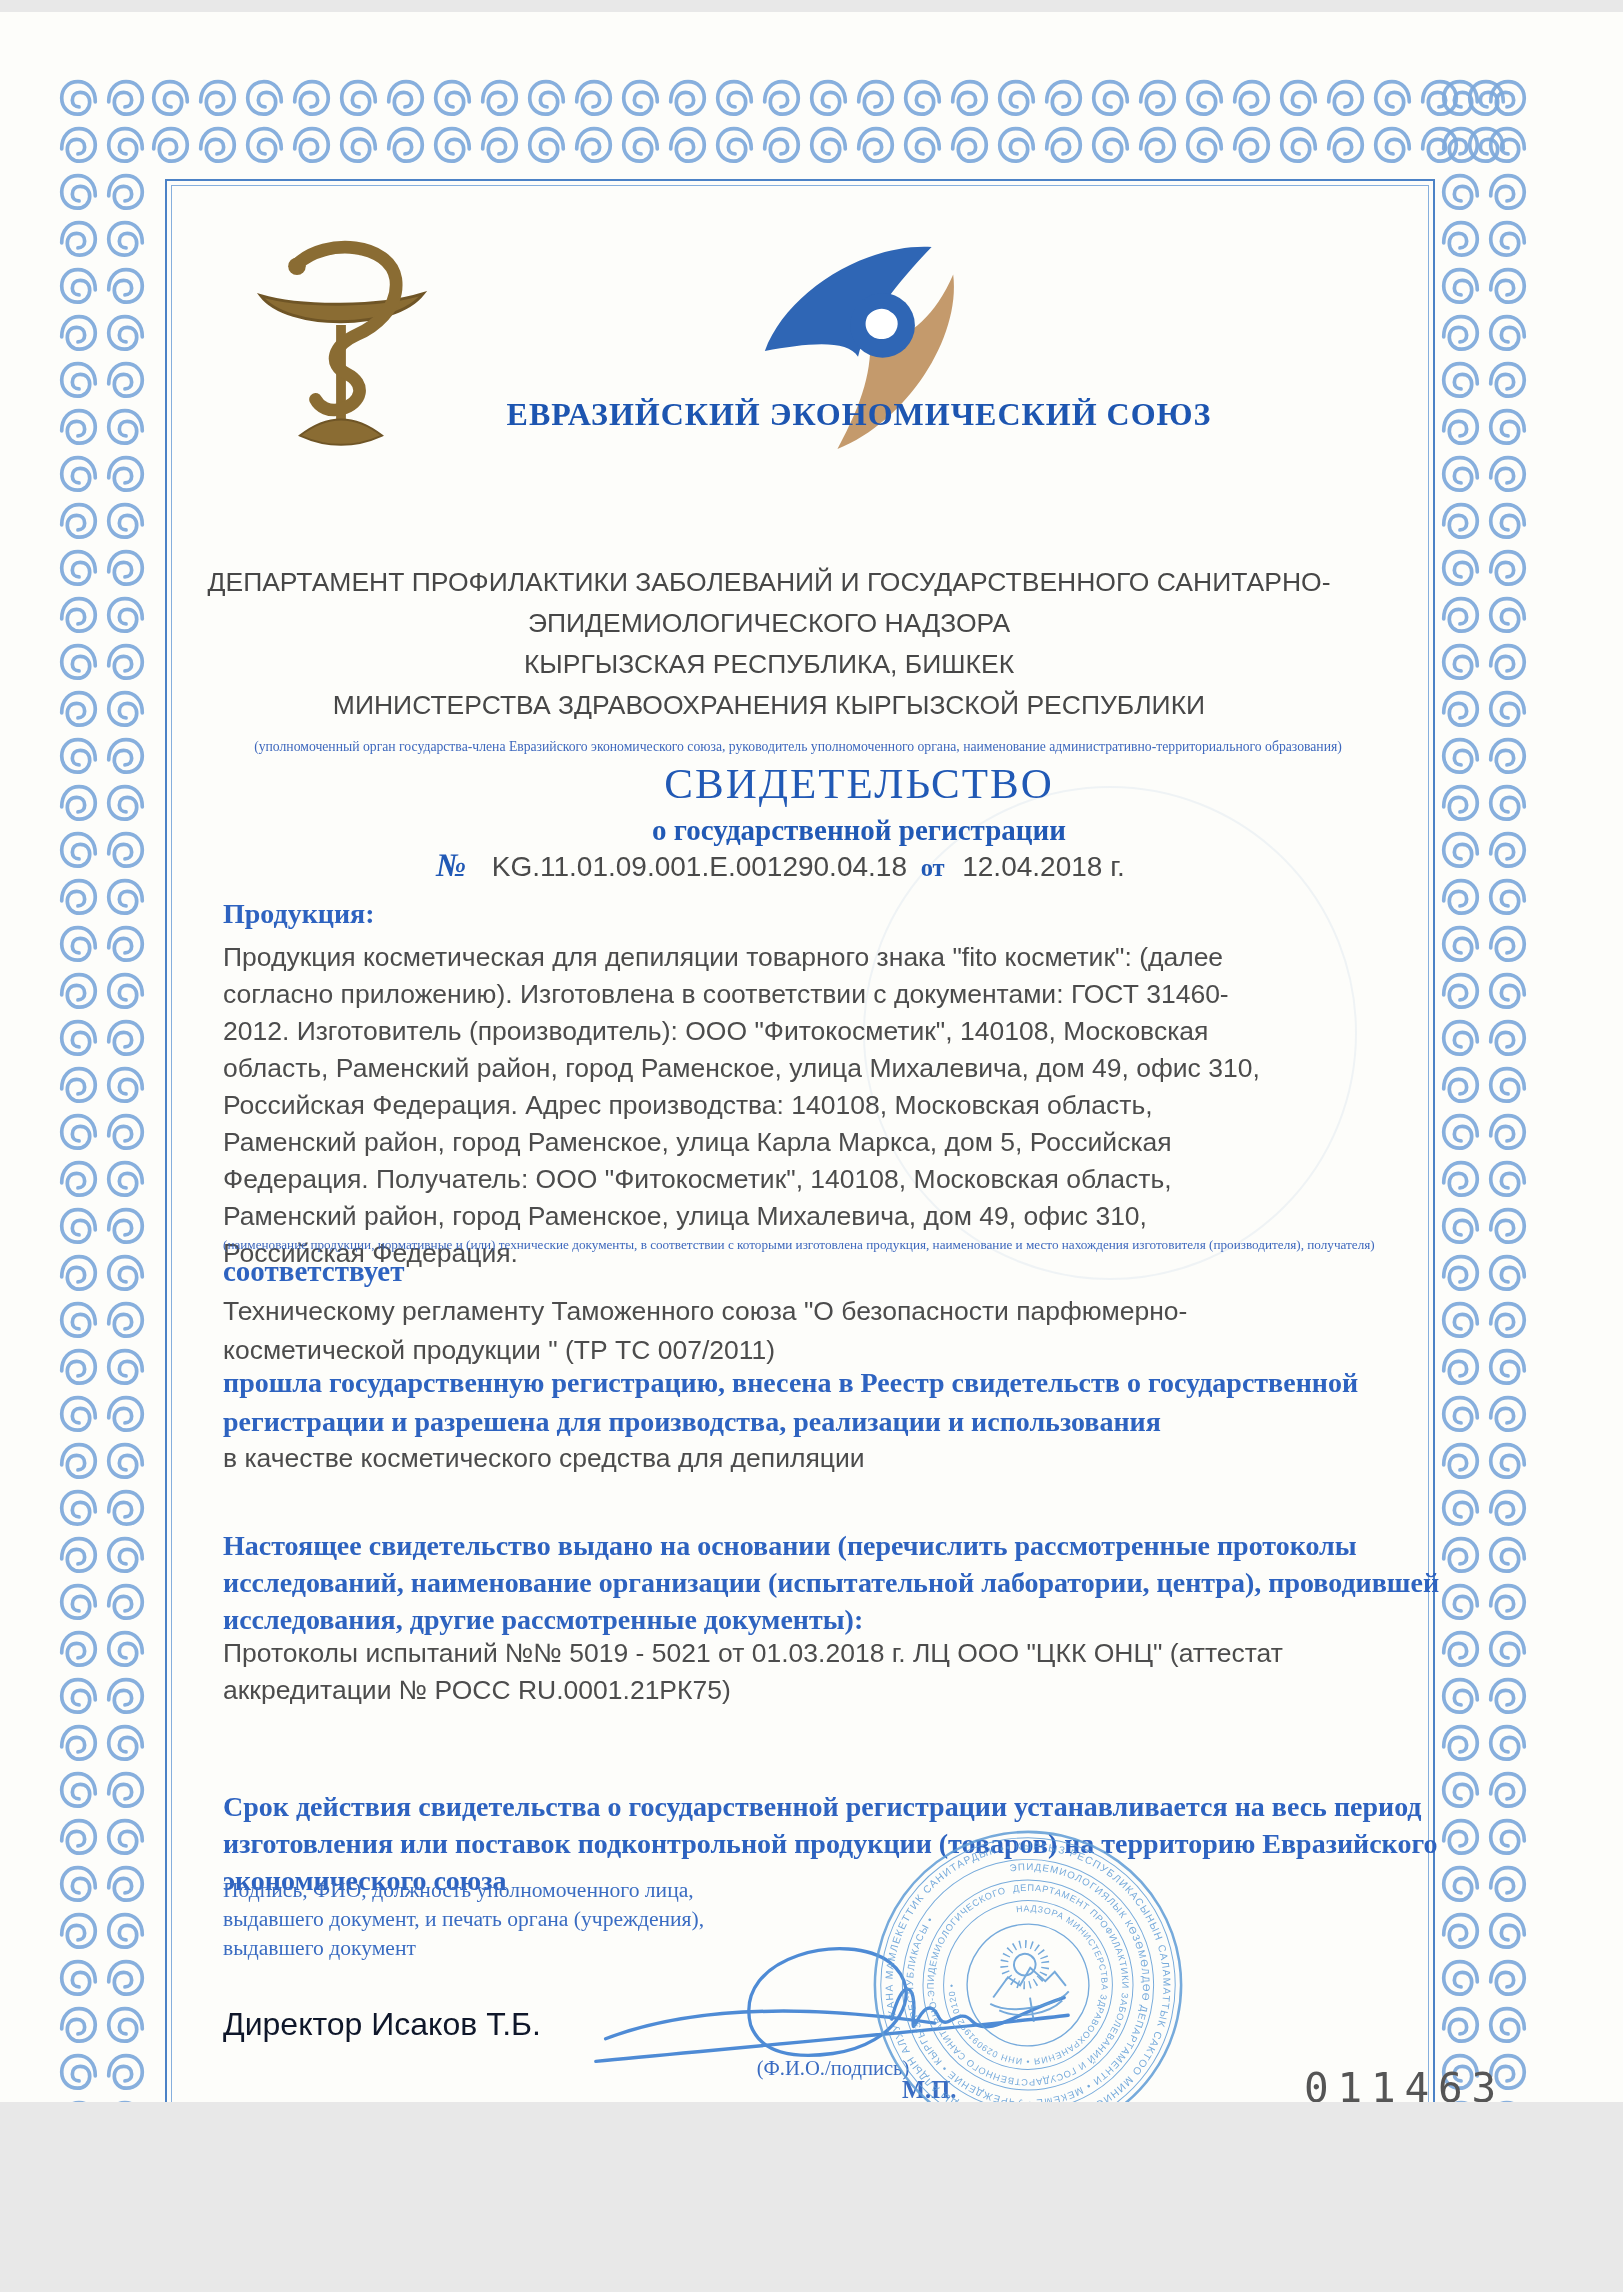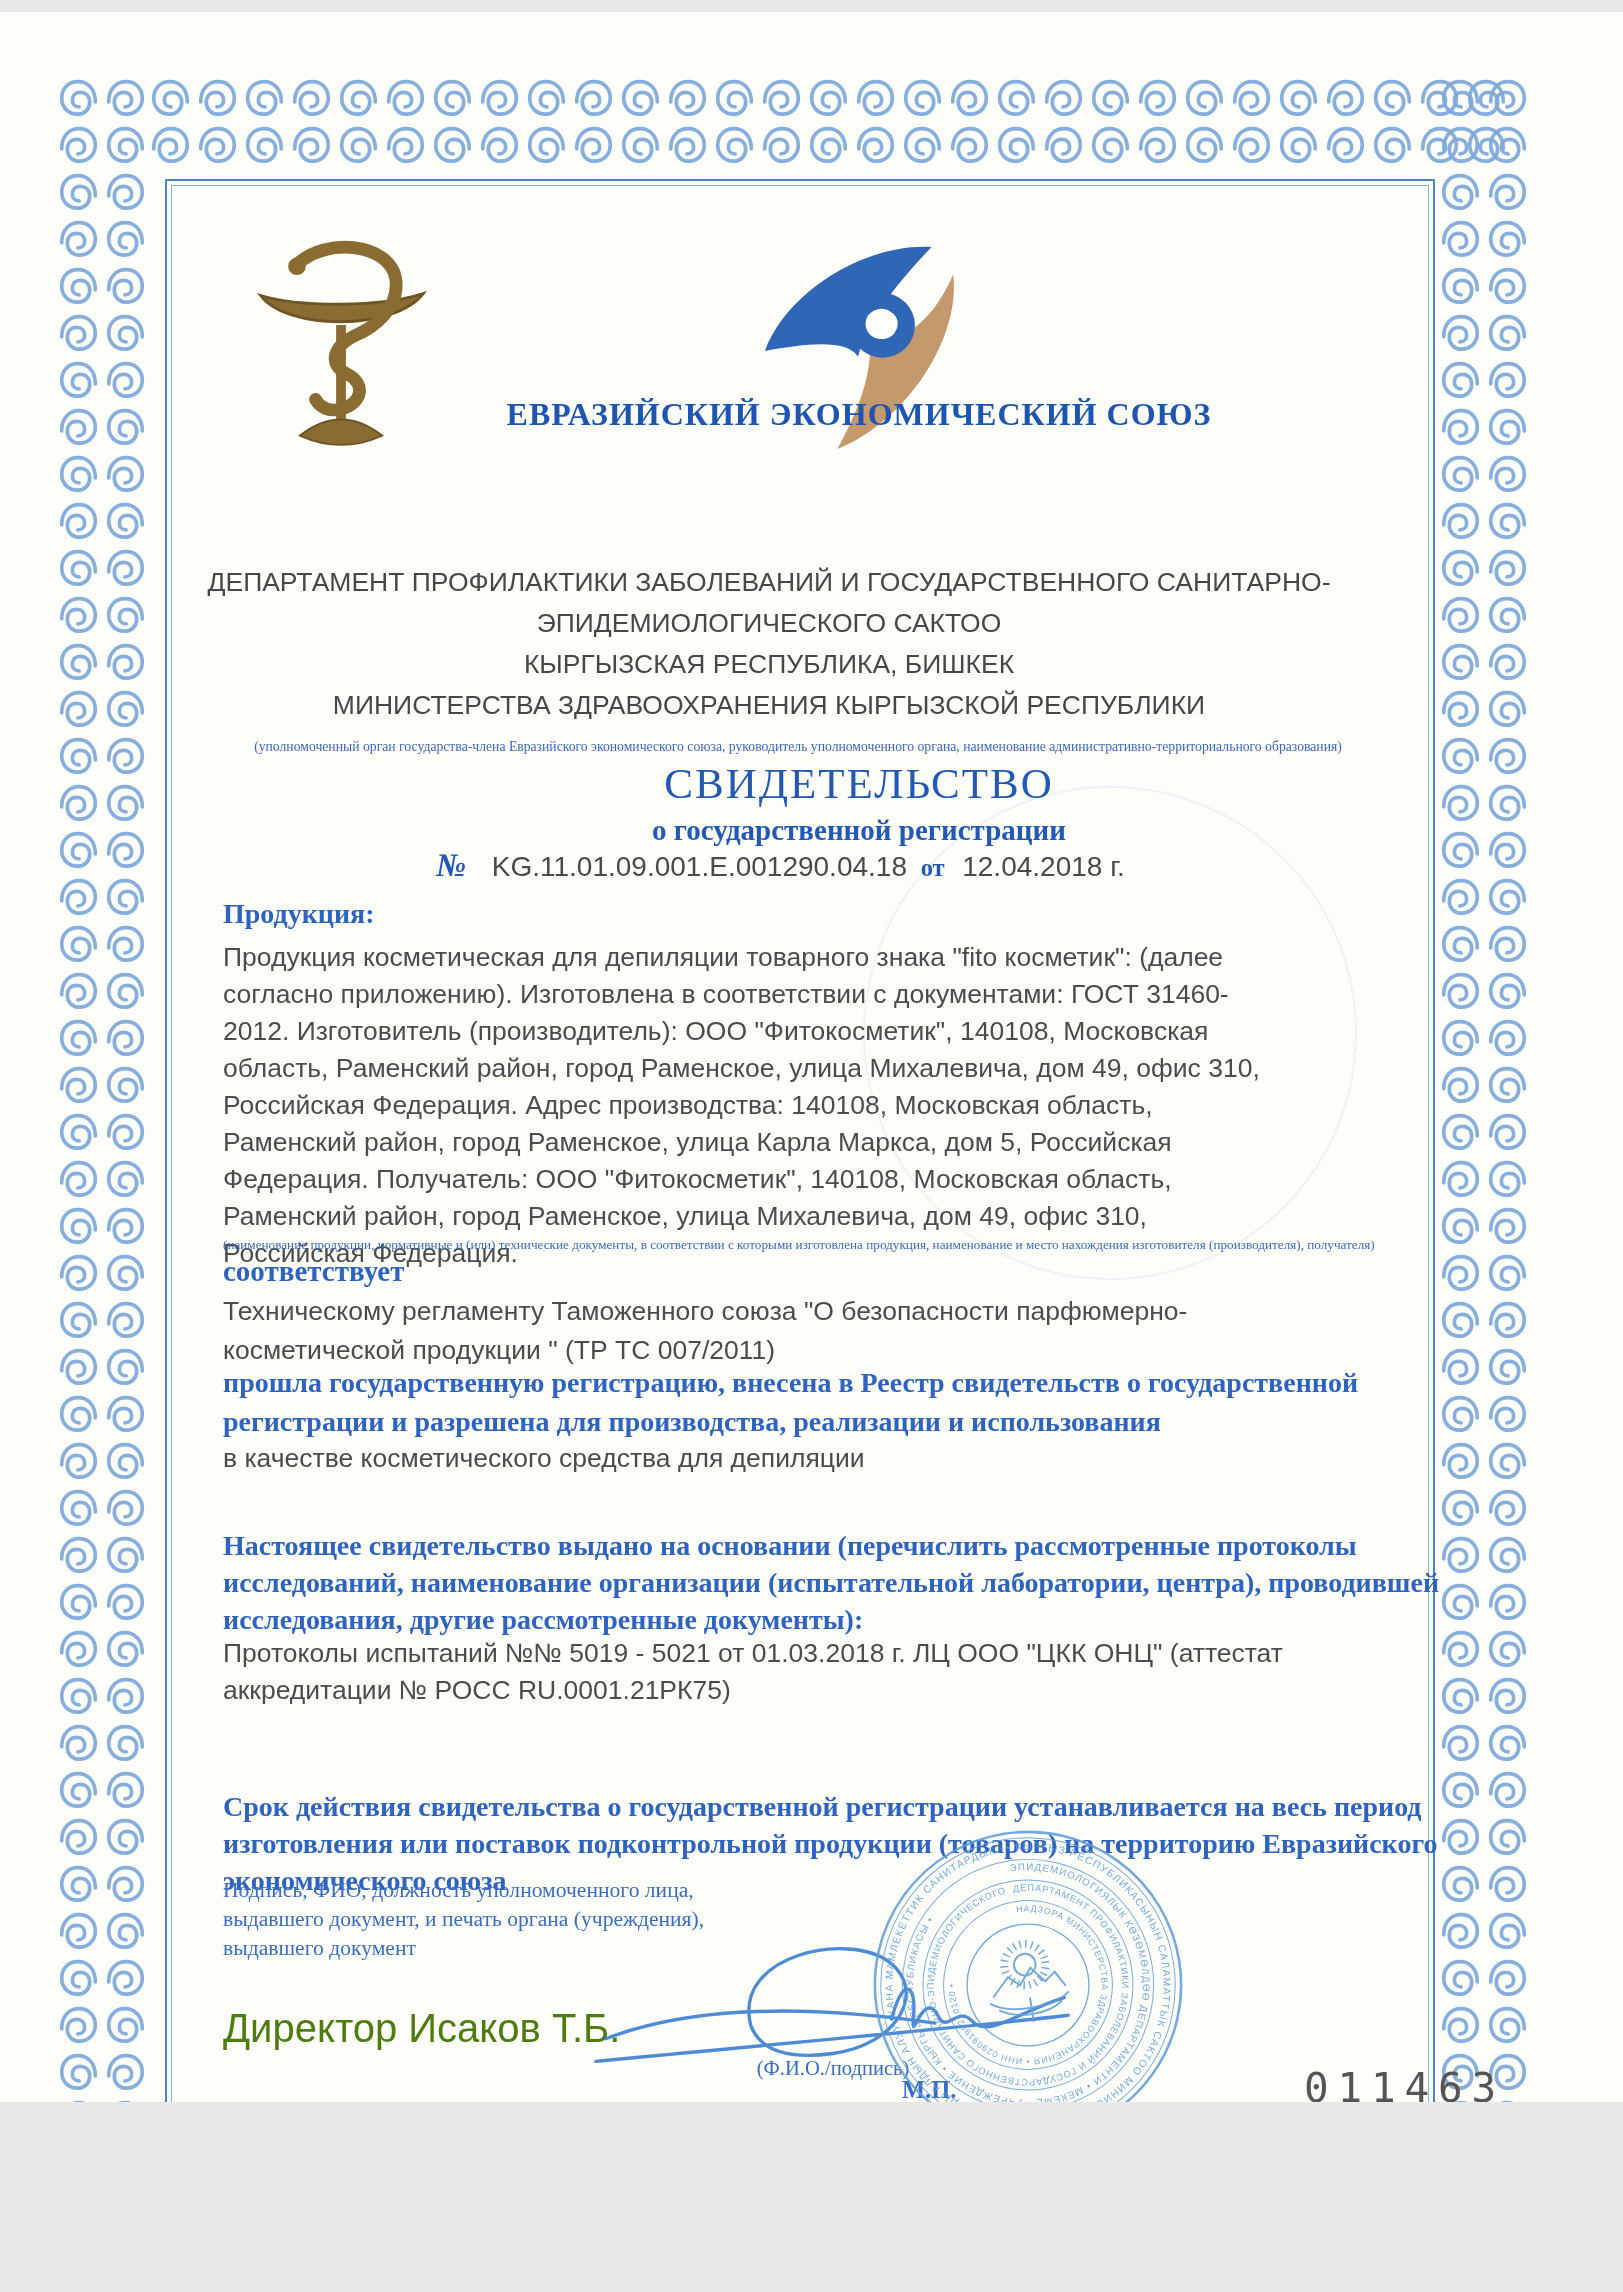--- a/index.html
+++ b/index.html
@@ -49,21 +49,21 @@
                     color:#3e68bd;white-space:nowrap;}
   .conforms{top:1243px;font-size:29px;}
   .regulation{top:1280px;width:1078px;font-size:26.5px;line-height:39px;}
   .reg-statement{top:1351px;width:1245px;font-size:28px;line-height:39px;}
   .usage{top:1431px;font-size:26.5px;}
   .basis{top:1515px;width:1245px;font-size:28px;line-height:37px;}
   .protocols{top:1623px;width:1186px;font-size:26.5px;line-height:37px;}
   .validity{top:1776px;width:1255px;font-size:28px;line-height:37px;}
   .sig-note{top:1864px;font-family:"Liberation Serif",serif;font-size:21.6px;line-height:29px;
             color:#3a6cc2;}
-  .director{top:1994px;font-size:40px;color:#4d7c0f;}
+  .director{top:1994px;font-size:32px;color:#0f172a;}
   .fio-caption{position:absolute;left:686px;top:2045px;width:294px;text-align:center;
                font-family:"Liberation Serif",serif;font-size:20.6px;color:#3a6cc2;}
   .seal-label{position:absolute;left:902px;top:2064px;font-family:"Liberation Serif",serif;
               font-weight:bold;font-size:24.5px;color:#3a6cc2;}
   .serial{position:absolute;left:1304px;top:2052px;font-family:"DejaVu Sans Mono",monospace;
           font-size:41px;letter-spacing:8.8px;color:#555;}
   
   .hygieia{position:absolute;left:243px;top:223px;width:196px;height:225px;}
   .eaeu{position:absolute;left:757px;top:223px;width:206px;height:221px;}
   .stamp{position:absolute;left:870px;top:1815px;width:316px;height:316px;
@@ -1016,21 +1016,21 @@
     <circle cx="128" cy="92" r="33" fill="#2f66b5"></circle>
     <path d="M112 84 C116 76 128 72 136 78 C144 82 146 92 140 100 C134 108 120 108 114 100 C110 95 110 89 112 84 Z" fill="#ffffff"></path>
   </svg>
 
   <div class="center-col union-title">
     <span>ЕВРАЗИЙСКИЙ ЭКОНОМИЧЕСКИЙ СОЮЗ</span>
   </div>
 
   <div class="center-col dept">
     <div>ДЕПАРТАМЕНТ ПРОФИЛАКТИКИ ЗАБОЛЕВАНИЙ И ГОСУДАРСТВЕННОГО САНИТАРНО-</div>
-    <div>ЭПИДЕМИОЛОГИЧЕСКОГО САКТОО</div>
+    <div>ЭПИДЕМИОЛОГИЧЕСКОГО НАДЗОРА</div>
     <div>КЫРГЫЗСКАЯ РЕСПУБЛИКА, БИШКЕК</div>
     <div>МИНИСТЕРСТВА ЗДРАВООХРАНЕНИЯ КЫРГЫЗСКОЙ РЕСПУБЛИКИ</div>
   </div>
 
   <div class="center-col authority-note">(уполномоченный орган государства-члена Евразийского экономического союза, руководитель уполномоченного органа, наименование административно-территориального образования)</div>
 
   <div class="center-col cert-title">
     <span>СВИДЕТЕЛЬСТВО</span>
   </div>
   <div class="center-col cert-subtitle">

